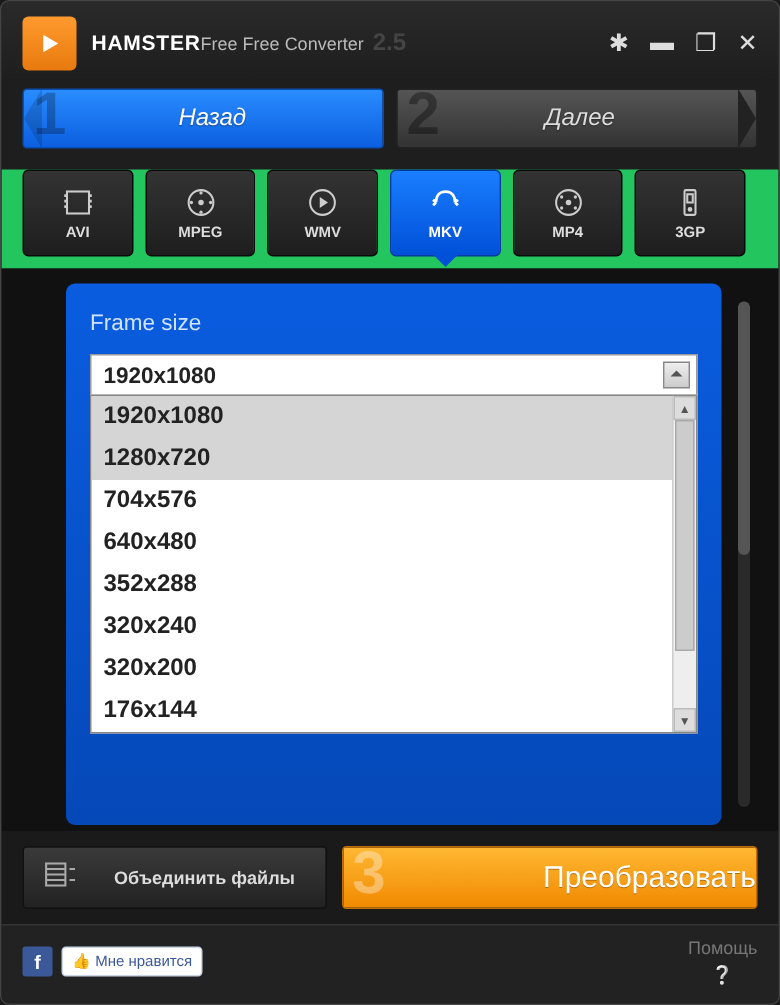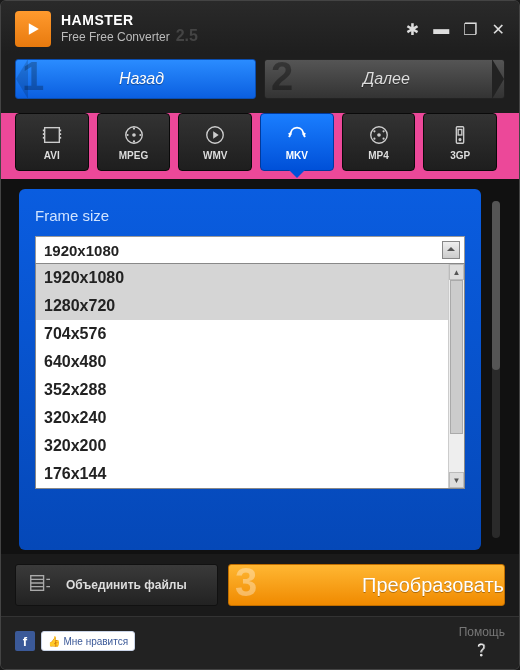--- a/index.html
+++ b/index.html
@@ -2,70 +2,70 @@
 <html><head>
 <meta charset="utf-8">
 <style>
   * { box-sizing: border-box; margin: 0; padding: 0; font-family: Arial, sans-serif; }
   body { width: 520px; height: 670px; background: #1a1a1a; overflow: hidden; position: relative; }
   .window { width: 520px; height: 670px; background: #1a1a1a; border: 1px solid #444; border-radius: 6px; overflow: hidden; display: flex; flex-direction: column; }
 
   .titlebar { display: flex; align-items: center; padding: 10px 14px 6px 14px; background: linear-gradient(#2a2a2a,#1e1e1e); }
   .logo-box { width: 36px; height: 36px; background: linear-gradient(#ff9a2e,#e87a0e); border-radius: 4px; display:flex; align-items:center; justify-content:center; margin-right: 10px; }
   .logo-box svg { width: 20px; height: 20px; }
-  .title-text { display:flex; flex-direction:column; line-height:1.05; }
+  .title-text { display:flex; flex-direction:row; line-height:1.05; }
   .app-name { color:#fff; font-weight:bold; font-size:14px; letter-spacing:0.5px; }
   .app-sub-wrap { display:flex; align-items:baseline; gap:6px; }
   .app-sub { color:#bbb; font-size:12px; }
   .app-ver { color:#444; font-size:16px; font-weight:bold; }
   .win-controls { margin-left:auto; display:flex; gap:14px; align-items:center; }
   .win-controls span { color:#ddd; font-size:16px; cursor:pointer; }
   .gear { color:#ddd; }
 
   .nav-row { display:flex; gap:8px; padding: 6px 14px 14px 14px; background:#1e1e1e; }
   .nav-btn { flex:1; height:40px; border-radius:3px; display:flex; align-items:center; position:relative; overflow:hidden; cursor:pointer; }
   .nav-back { background: linear-gradient(#2a8cff,#0b5fe0); border:1px solid #0a4db0; }
   .nav-next { background: linear-gradient(#555,#333); border:1px solid #222; }
   .nav-num { position:absolute; left:6px; top:-6px; font-size:40px; font-weight:bold; color:rgba(0,0,0,0.25); }
   .nav-next .nav-num { color:rgba(0,0,0,0.35); }
   .nav-label { flex:1; text-align:center; color:#fff; font-size:16px; text-shadow:0 1px 1px rgba(0,0,0,0.4); z-index:1;font-style:italic; }
   .nav-next .nav-label { color:#ddd;padding-left:16px; }
   .nav-arrow-l { width:0;height:0;border-top:20px solid transparent;border-bottom:20px solid transparent;border-right:12px solid rgba(0,0,0,0.15); }
   .nav-arrow-r { width:0;height:0;border-top:20px solid transparent;border-bottom:20px solid transparent;border-left:12px solid #222; margin-left:auto; }
 
-  .formats { display:flex; gap:8px; padding: 0 22px 8px 14px; background:#ec4899; }
+  .formats { display:flex; gap:8px; padding: 0 22px 8px 14px; background:#22c55e; }
   .fmt { flex:1; background:linear-gradient(#333,#1e1e1e); border:1px solid #0a0a0a; border-radius:4px; height:58px; display:flex; flex-direction:column; align-items:center; justify-content:center; gap:4px; cursor:pointer; position:relative; }
   .fmt.active { background:linear-gradient(#1a7eff,#0050d8); border:1px solid #003a9e; }
   .fmt-icon { width:24px; height:22px; color:#ccc; }
   .fmt.active .fmt-icon { color:#fff; }
   .fmt-label { color:#ddd; font-size:10px; font-weight:bold; }
   .fmt.active .fmt-label { color:#fff; }
   .fmt.active::after { content:''; position:absolute; bottom:-8px; left:50%; transform:translateX(-50%); width:0;height:0; border-left:8px solid transparent; border-right:8px solid transparent; border-top:8px solid #0050d8; }
 
   .panel-wrap { flex:1; padding: 10px 18px 4px 18px; background:#111; display:flex; gap:10px; position:relative; }
-  .panel { flex:1; background:linear-gradient(#0a5de0,#0548b8); border-radius:6px; padding:18px 16px 20px 16px; position:relative; }
+  .panel { flex:1; background:linear-gradient(#0a5de0,#0548b8); border-radius:6px; padding:18px 16px 20px 16px; position:relative;margin-left:25px; }
   .panel-title { color:#cfe3ff; font-size:15px; margin-bottom:12px; }
   .select-box { background:#fff; border:1px solid #999; height:28px; display:flex; align-items:center; padding:0 4px 0 8px; position:relative; }
   .select-val { font-size:15px; font-weight:bold; color:#222; }
   .select-btn { margin-left:auto; width:18px; height:18px; background:linear-gradient(#eee,#ccc); border:1px solid #888; display:flex; align-items:center; justify-content:center; }
   .dropdown { position:absolute; left:16px; right:16px; top:74px; background:#fff; border:1px solid #888; z-index:5; max-height:252px; display:flex; }
   .dd-items { flex:1; overflow:hidden; }
   .dd-item { padding:5px 8px; font-size:16px; font-weight:bold; color:#222; cursor:pointer; }
   .dd-item.hl { background:#d5d5d5; }
   .dd-scroll { width:16px; background:#eee; border-left:1px solid #ccc; display:flex; flex-direction:column; }
   .dd-sbtn { height:16px; background:#ddd; border:1px solid #bbb; display:flex; align-items:center; justify-content:center; font-size:8px; color:#555; }
   .dd-track { flex:1; position:relative; }
   .dd-thumb { position:absolute; left:1px; right:1px; top:0; height:80%; background:#ccc; border:1px solid #aaa; }
 
   .right-scroll { width:10px; display:flex; flex-direction:column; align-items:center; padding:8px 0; }
   .rs-track { flex:1; width:8px; background:#2a2a2a; border-radius:4px; position:relative; margin:4px 0; }
   .rs-thumb { position:absolute; left:0; right:0; top:0; height:50%; background:#555; border-radius:4px; }
 
   .bottom-actions { display:flex; gap:10px; padding:10px 14px; background:#1a1a1a; }
-  .merge-btn { flex:0.9; background:linear-gradient(#3a3a3a,#222); border:1px solid #111; border-radius:3px; height:42px; display:flex; align-items:center; gap:16px; padding:0 12px; cursor:pointer; }
+  .merge-btn { flex:0.9; background:linear-gradient(#3a3a3a,#222); border:1px solid #111; border-radius:3px; height:42px; display:flex; align-items:center; gap:26px; padding:0 12px; cursor:pointer; }
   .merge-icon { color:#aaa; }
   .merge-label { color:#ddd; font-size:12px; font-weight:bold; }
   .convert-btn { flex:1.4; background:linear-gradient(#ffb733,#f08a00); border:1px solid #c06e00; border-radius:3px; height:42px; display:flex; align-items:center; cursor:pointer; position:relative; overflow:hidden; }
   .convert-num { font-size:40px; font-weight:bold; color:rgba(255,255,255,0.35); margin-left:6px; margin-top:-6px; }
   .convert-label { flex:1; text-align:right; color:#fff; font-size:20px; text-shadow:0 1px 0 rgba(0,0,0,0.3); }
 
   .footer { display:flex; align-items:center; padding:8px 14px 12px 14px; background:#222; border-top:1px solid #333; }
   .fb-box { width:20px; height:20px; background:#3b5998; border-radius:2px; color:#fff; display:flex; align-items:center; justify-content:center; font-weight:bold; font-size:13px; margin-right:6px; }
   .like-btn { background:#fff; border:1px solid #cad4e7; border-radius:3px; height:20px; padding:0 6px; display:flex; align-items:center; gap:3px; font-size:10px; color:#3b5998; cursor:pointer; }
   .help { margin-left:auto; color:#777; font-size:12px; display:flex; align-items:center; gap:4px; cursor:pointer;flex-direction:column; }

